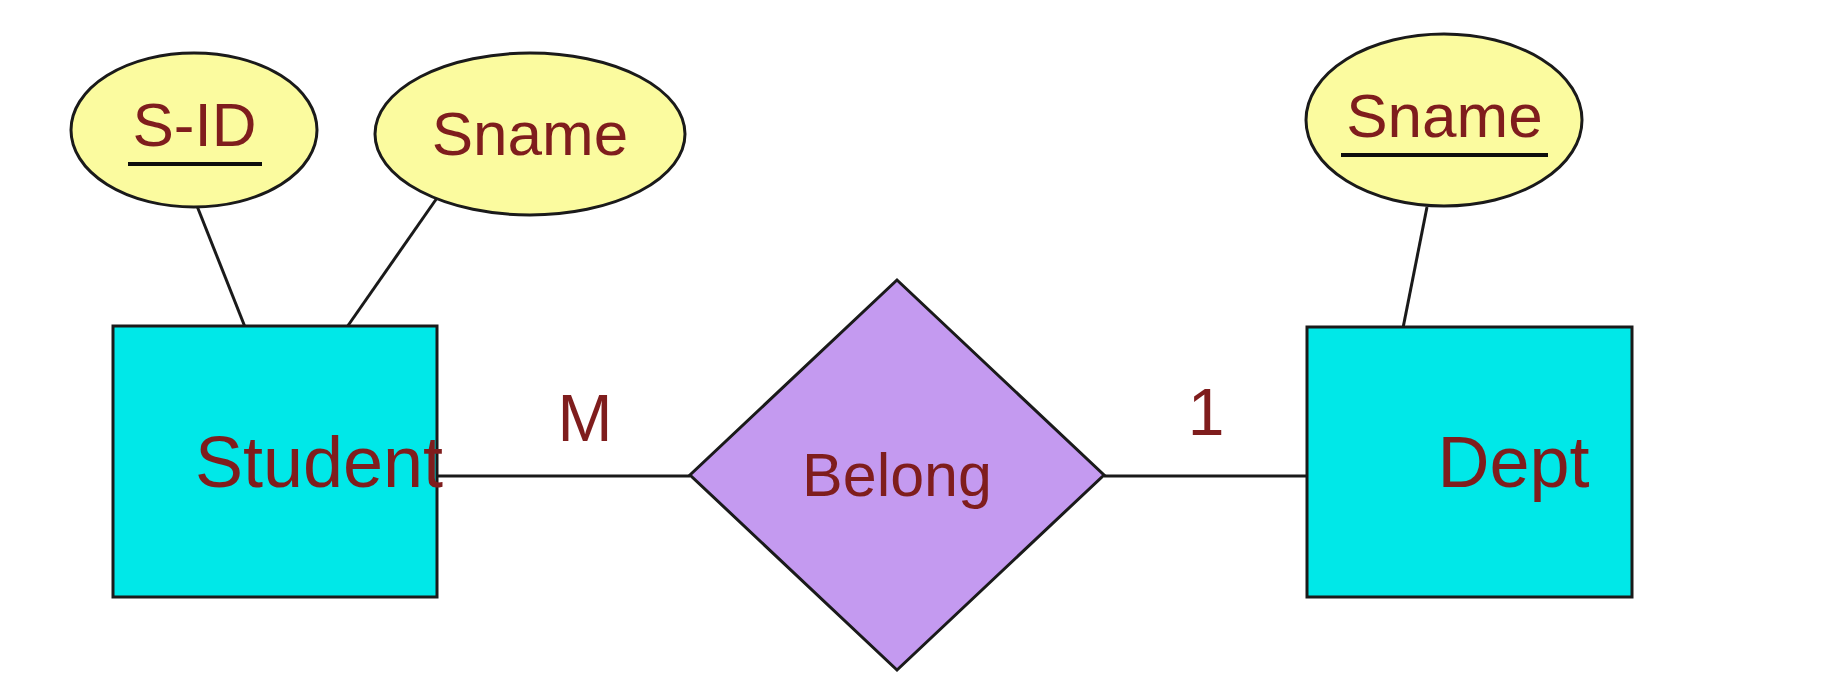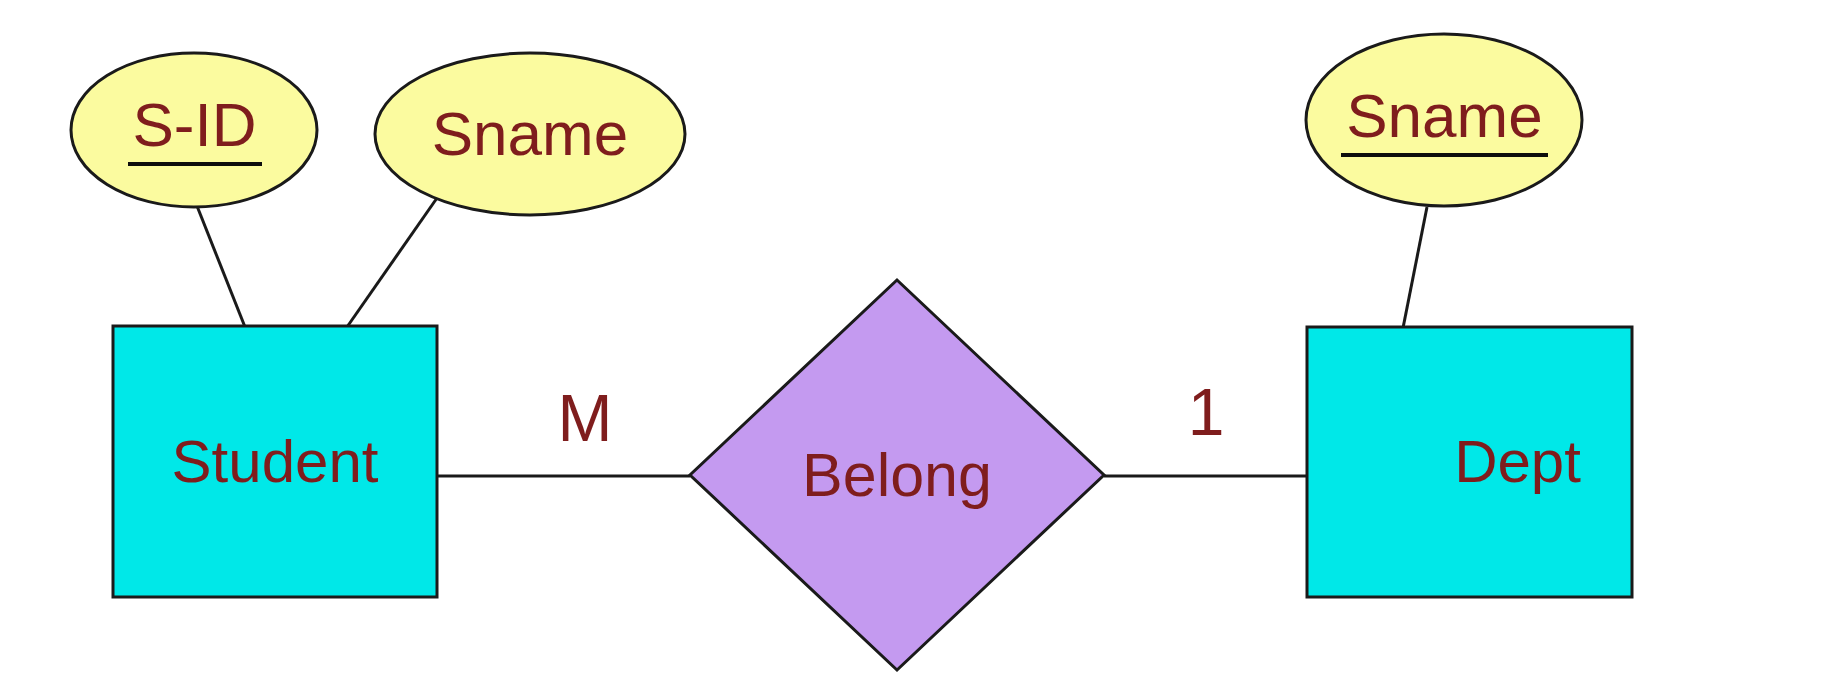--- a/index.html
+++ b/index.html
@@ -16,21 +16,21 @@
   .label {
     position: absolute;
     display: flex;
     align-items: center;
     justify-content: center;
     text-align: center;
     white-space: nowrap;
     line-height: 1;
     pointer-events: none;
   }
-  .lbl-entity { font-size: 60px; }
+  .lbl-entity { font-size: 72px; padding-left: 44px; }
   .lbl-rel    { font-size: 61px; }
   .lbl-attr   { font-size: 62px; }
   .lbl-card   { font-size: 66px; }
   .key-underline {
     border-bottom: 4px solid #0d0d0d;
     padding: 0 5px 6px 5px;
   }
 </style>
 </head>
 <body>
@@ -64,21 +64,21 @@
   </div>
 
   <div class="label lbl-attr" style="left:1307px; top:35px; width:275px; height:172px;">
     <span class="key-underline">Sname</span>
   </div>
 
   <div class="label lbl-entity" style="left:113px; top:326px; width:324px; height:271px;">
     <span>Student</span>
   </div>
 
-  <div class="label lbl-entity" style="left:1307px; top:327px; width:325px; height:270px;margin-left:48px;">
+  <div class="label lbl-entity" style="left:1307px; top:327px; width:325px; height:270px;">
     <span>Dept</span>
   </div>
 
   <div class="label lbl-rel" style="left:690px; top:280px; width:414px; height:390px;">
     <span>Belong</span>
   </div>
 
   <div class="label lbl-card" style="left:510px; top:383px; width:150px; height:70px;">
     <span>M</span>
   </div>

